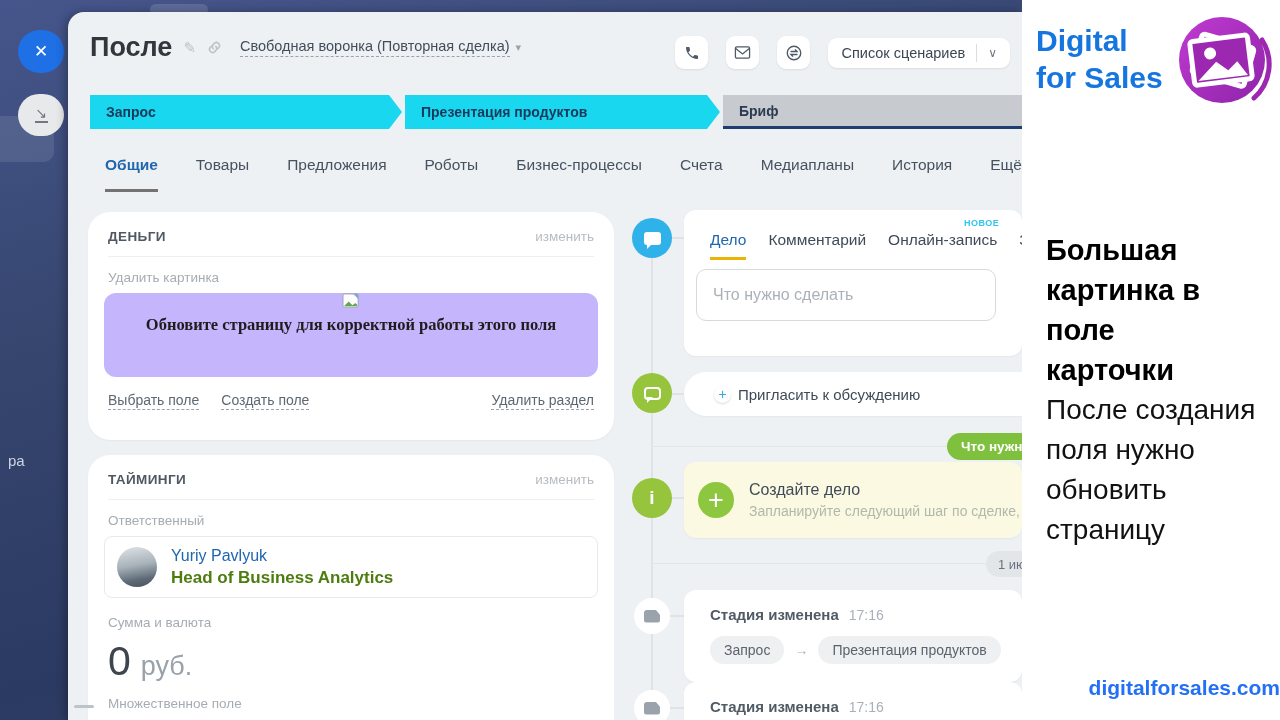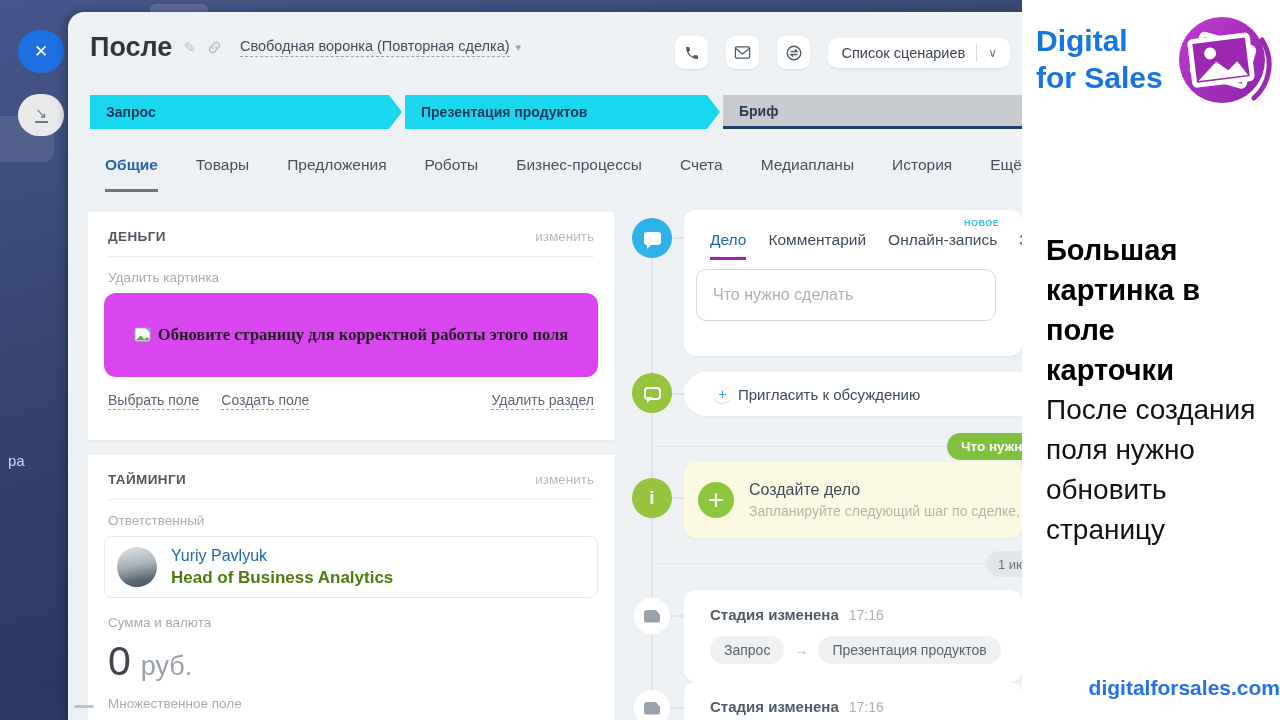--- a/index.html
+++ b/index.html
@@ -47,29 +47,29 @@
   .s1 { left:0; width:312px; }
   .s2 { left:315px; width:315px; z-index:2; }
   .s3 { left:633px; right:0; background:#c7cbd0; color:#2c3a52; border-bottom:3px solid #1e3d70; z-index:1; }
 
   
   .tabs { position:absolute; left:37px; top:144px; right:0; height:36px; display:flex; gap:38px; white-space:nowrap; }
   .tab { font-size:15.5px; color:#46525f; padding-bottom:11px; cursor:pointer; }
   .tab.active { color:#1f66ad; font-weight:600; border-bottom:3px solid #737373; }
 
   
-  .card { position:absolute; background:#fff; border-radius:0; box-shadow:0 1px 2px rgba(40,50,70,.05); }
+  .card { position:absolute; background:#fff; border-radius:22px; box-shadow:0 1px 2px rgba(40,50,70,.05); }
   .money { left:20px; top:200px; width:526px; height:228px; }
   .timings { left:20px; top:443px; width:526px; height:290px; }
   .card-head { display:flex; justify-content:space-between; align-items:center; padding:17px 20px 12px; }
   .card-title { font-size:13.5px; font-weight:700; color:#4f5861; letter-spacing:.4px; }
   .card-edit { font-size:13.5px; color:#b7bcc2; cursor:pointer; }
   .card-divider { height:1px; background:#edeff1; margin:0 20px; }
   .field-label { font-size:13.5px; color:#a6acb3; margin:13px 20px 8px; }
-  .img-warn { margin:0 16px; height:84px; background:#d946ef; border-radius:12px; display:flex; align-items:center; justify-content:center; gap:5px; }
+  .img-warn { margin:0 16px; height:84px; background:#c4b5fd; border-radius:12px; display:flex; align-items:center; gap:5px;flex-direction:column; }
   .img-warn-text { font-family:"Liberation Serif",serif; font-weight:700; font-size:16.5px; color:#1d1d1d; }
   .money-links { display:flex; align-items:center; margin:15px 20px 0; font-size:14px; color:#5d6873; gap:22px; }
   .dashed-link { border-bottom:1px dashed #9aa3ad; padding-bottom:1px; cursor:pointer; }
   .link-right { margin-left:auto; }
 
   .user-box { margin:0 16px; border:1px solid #e7eaed; border-radius:8px; height:62px; display:flex; align-items:center; padding:0 12px; gap:14px; }
   .avatar { width:40px; height:40px; border-radius:50%; flex:none;
             background:linear-gradient(170deg,#d4d9dd 10%,#a9b3ba 45%,#5d6a76 78%,#46525e 100%); }
   .user-name { font-size:16px; color:#2067b0; cursor:pointer; }
   .user-role { font-size:17px; color:#4d7c0f; margin-top:3px;font-weight:bold; }
@@ -90,21 +90,21 @@
   .bubble-o::after { content:""; position:absolute; left:1px; bottom:-5px; width:0; height:0;
                      border:3px solid transparent; border-top-color:#fff; border-left-color:#fff; }
   .info-glyph { color:#fff; font-size:19px; font-weight:700; }
   .c-gray { position:absolute; width:36px; height:36px; border-radius:50%; background:#fff; display:flex; align-items:center; justify-content:center; z-index:2; }
   .tag-shape { width:16px; height:13px; background:#9aa2ab; border-radius:3px; clip-path:polygon(0 0,72% 0,100% 40%,100% 100%,0 100%); }
 
   .tl-card { position:absolute; left:616px; right:0; background:#fff; border-radius:12px; box-shadow:0 1px 2px rgba(40,50,70,.05); }
   .tl-tabs-card { top:198px; height:146px; }
   .tl-tabs { display:flex; gap:22px; padding:21px 0 0 26px; font-size:15.5px; color:#3f4b58; white-space:nowrap; }
   .tl-tab { cursor:pointer; position:relative; padding-bottom:8px; }
-  .tl-tab.active { color:#1f66ad; border-bottom:3px solid #a21caf; }
+  .tl-tab.active { color:#1f66ad; border-bottom:3px solid #eab308; }
   .new-badge { position:absolute; top:-13px; right:-2px; font-size:9px; font-weight:700; letter-spacing:.5px; color:#2fc6f0; }
   .composer { display:block; margin:9px 0 0 12px; width:300px; height:52px; border:1px solid #d5dade; border-radius:10px;
               padding:0 16px; font-size:16px; color:#3f4b58; background:#fff; font-family:inherit; }
   .composer::placeholder { color:#aab1b9; }
 
   .invite { top:360px; height:44px; border-radius:22px 0 0 22px; display:flex; align-items:center; gap:15px; padding-left:8px;
             font-size:15px; color:#3f4b58; cursor:pointer; }
   .invite-ava { position:relative; width:31px; height:31px; flex:none; }
   .invite-ava .avatar-s { width:31px; height:31px; border-radius:50%;
             background:linear-gradient(170deg,#d4d9dd 10%,#a9b3ba 45%,#5d6a76 85%); }

